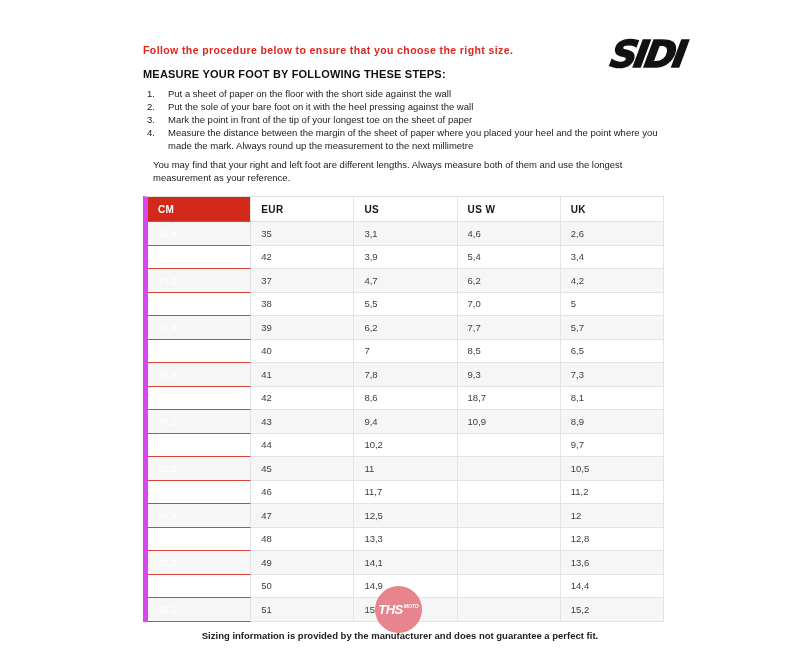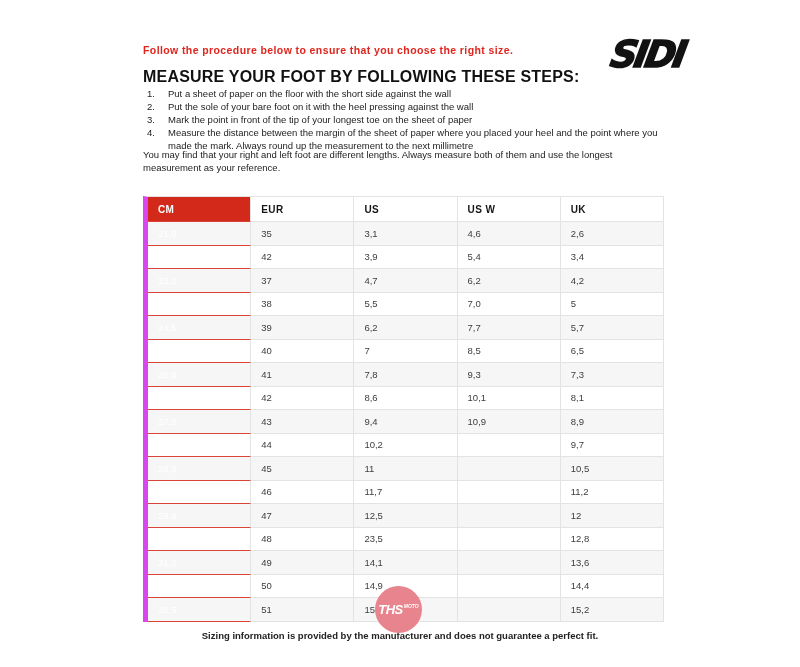--- a/index.html
+++ b/index.html
@@ -37,21 +37,21 @@
     line-height: 42px;
     letter-spacing: -3px;
     color: #121212;
     -webkit-text-stroke: 1.6px #121212;
     transform: skewX(-10deg);
     padding-right: 6px;
   }
   .steps-heading {
     position: absolute;
     left: 143px; top: 68px;
-    font-size: 16px;
+    font-size: 11px;
     font-weight: bold;
     letter-spacing: 0.2px;
     color: #111111;
   }
   .steps {
     position: absolute;
     left: 147px; top: 87px;
     width: 522px;
   }
   .step { display: flex; font-size: 9.5px; line-height: 13px; color: #1c1c1c; }
@@ -59,21 +59,21 @@
   .step-text { flex: 1; }
 
   .notes {
     position: absolute;
     left: 143px; top: 149px;
     width: 528px;
     font-size: 9.5px;
     line-height: 12.5px;
     color: #1c1c1c;
   }
-  .notes p { margin: 0; }
+  .notes p { margin: 10px; }
 
   
   .size-table {
     position: absolute;
     left: 143px; top: 196px;
     width: 521px;
     border-collapse: separate;
     border-spacing: 0;
     table-layout: fixed;
     border-top: 1px solid #e3e3e3;
@@ -232,21 +232,21 @@
           <td class="cm">25,8</td>
           <td>41</td>
           <td>7,8</td>
           <td>9,3</td>
           <td>7,3</td>
         </tr>
         <tr>
           <td class="cm">26,5</td>
           <td>42</td>
           <td>8,6</td>
-          <td>10,1</td>
+          <td>18,7</td>
           <td>8,1</td>
         </tr>
         <tr>
           <td class="cm">27,2</td>
           <td>43</td>
           <td>9,4</td>
           <td>10,9</td>
           <td>8,9</td>
         </tr>
         <tr>
@@ -273,21 +273,21 @@
         <tr>
           <td class="cm">29,8</td>
           <td>47</td>
           <td>12,5</td>
           <td></td>
           <td>12</td>
         </tr>
         <tr>
           <td class="cm">30,5</td>
           <td>48</td>
-          <td>23,5</td>
+          <td>13,3</td>
           <td></td>
           <td>12,8</td>
         </tr>
         <tr>
           <td class="cm">31,2</td>
           <td>49</td>
           <td>14,1</td>
           <td></td>
           <td>13,6</td>
         </tr>

